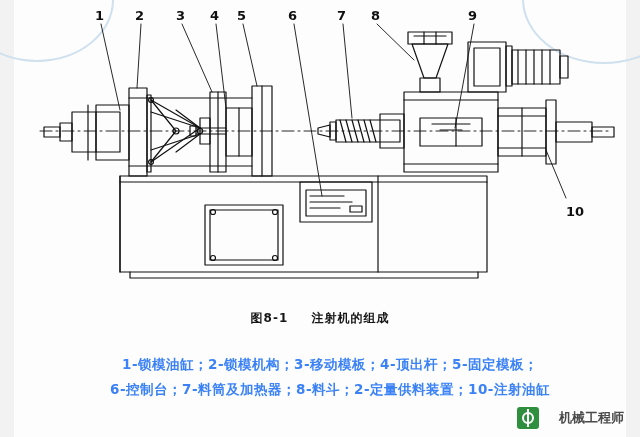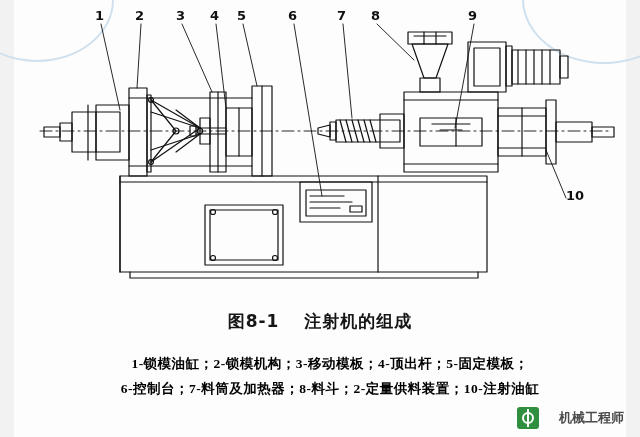--- a/index.html
+++ b/index.html
@@ -22,31 +22,30 @@
   .arc.a1{left:-40px;top:-62px;width:150px;height:120px;}
   .arc.a2{right:-46px;top:-66px;width:160px;height:126px;}
 
   .svg-wrap{position:absolute;left:0;top:0;width:640px;height:437px;}
 
   
   .caption{
     position:absolute;left:0;right:0;top:310px;
     text-align:center;
     font-family:"DejaVu Sans","Liberation Sans",sans-serif;
-    font-size:17px;font-weight:bold;color:#151515;
+    font-size:12px;font-weight:bold;color:#151515;
     letter-spacing:1px;
   }
   .caption .fignum{margin-right:18px;}
   .legend{
     position:absolute;left:60px;right:40px;top:352px;
-    font-size:13.5px;font-weight:bold;color:#000000;
+    font-size:13.5px;font-weight:bold;color:#3b82f6;
     line-height:1.85;
     text-align:center;
     letter-spacing:0.5px;
-    font-family:Liberation Serif, serif;
   }
   .legend div{white-space:nowrap;}
 
   
   .wm{
     position:absolute;right:16px;bottom:8px;
     display:flex;align-items:center;gap:20px;
   }
   .wm-logo{
     width:22px;height:22px;border-radius:3px;
@@ -226,21 +225,21 @@
 
   <div class="num" style="left:95px;top:8px;">1</div>
   <div class="num" style="left:135px;top:8px;">2</div>
   <div class="num" style="left:176px;top:8px;">3</div>
   <div class="num" style="left:210px;top:8px;">4</div>
   <div class="num" style="left:237px;top:8px;">5</div>
   <div class="num" style="left:288px;top:8px;">6</div>
   <div class="num" style="left:337px;top:8px;">7</div>
   <div class="num" style="left:371px;top:8px;">8</div>
   <div class="num" style="left:468px;top:8px;">9</div>
-  <div class="num" style="left:566px;top:188px;">10</div>
+  <div class="num" style="left:566px;top:204px;">10</div>
 
   <div class="caption">
     <span class="fignum">图8-1</span>
     <span>注射机的组成</span>
   </div>
 
   <div class="legend">
     <div>1-锁模油缸；2-锁模机构；3-移动模板；4-顶出杆；5-固定模板；</div>
     <div>6-控制台；7-料筒及加热器；8-料斗；2-定量供料装置；10-注射油缸</div>
   </div>

